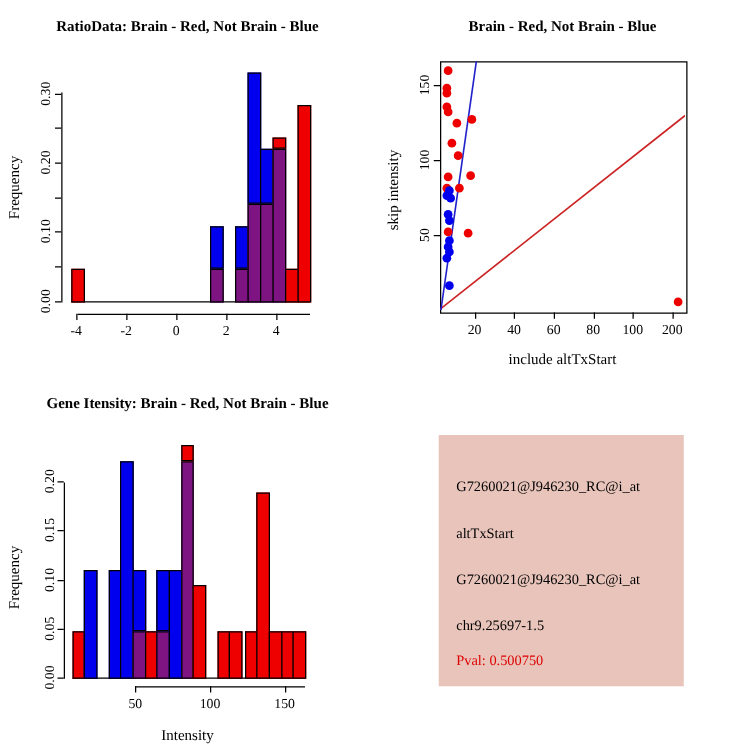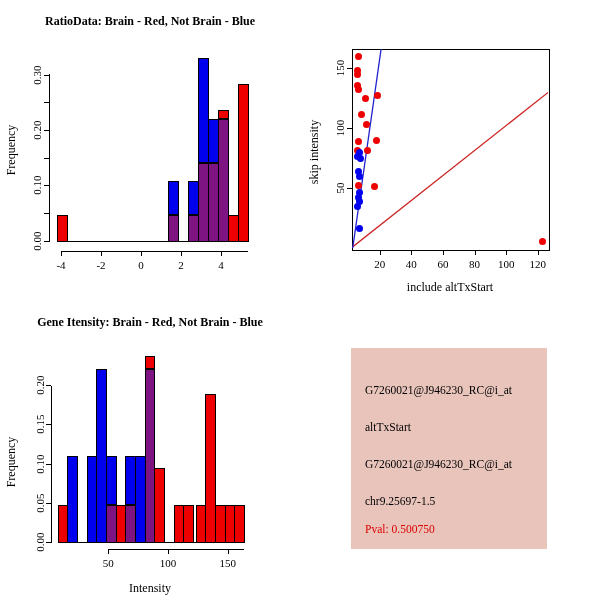--- a/index.html
+++ b/index.html
@@ -17,20 +17,21 @@
   .pt{position:absolute;width:7px;height:7px;border-radius:50%;}
   #info-panel{position:absolute;left:351px;top:348px;width:196px;height:201px;}
   .info-line{position:absolute;left:14px;font-size:11.5px;white-space:nowrap;}
 </style>
 </head>
 <body>
 
 <div id="root">
 
   <div class="title" style="left:0px;top:14px;">RatioData: Brain - Red, Not Brain - Blue</div>
+  <div class="title" style="left:300px;top:14px;">Brain - Red, Not Brain - Blue</div>
   <div class="title" style="left:0px;top:315px;">Gene Itensity: Brain - Red, Not Brain - Blue</div>
 
   <div class="xlab" style="left:300px;top:280px;">include altTxStart</div>
   <div class="xlab" style="left:0px;top:581px;">Intensity</div>
 
   <div class="ylab" style="left:-59px;top:143px;">Frequency</div>
   <div class="ylab" style="left:244px;top:145px;">skip intensity</div>
   <div class="ylab" style="left:-59px;top:455px;">Frequency</div>
 
   <div id="info-panel" style="background: rgb(232, 196, 187);">
@@ -82,21 +83,21 @@
     <div class="htick" style="left: 361.64px; top: 258px;">20</div>
     <div class="axline" style="position: absolute; left: 411.28px; top: 250px; width: 1px; height: 5px;"></div>
     <div class="htick" style="left: 393.28px; top: 258px;">40</div>
     <div class="axline" style="position: absolute; left: 442.92px; top: 250px; width: 1px; height: 5px;"></div>
     <div class="htick" style="left: 424.92px; top: 258px;">60</div>
     <div class="axline" style="position: absolute; left: 474.56px; top: 250px; width: 1px; height: 5px;"></div>
     <div class="htick" style="left: 456.56px; top: 258px;">80</div>
     <div class="axline" style="position: absolute; left: 506.2px; top: 250px; width: 1px; height: 5px;"></div>
     <div class="htick" style="left: 488.2px; top: 258px;">100</div>
     <div class="axline" style="position: absolute; left: 537.84px; top: 250px; width: 1px; height: 5px;"></div>
-    <div class="htick" style="left: 519.84px; top: 258px;">120</div>
+    <div class="htick" style="left: 519.84px; top: 258px;">200</div>
     <div class="axline" style="position: absolute; left: 347px; top: 188.15px; width: 5px; height: 1px;"></div>
     <div class="rtick" style="left: 318px; top: 182.15px;">50</div>
     <div class="axline" style="position: absolute; left: 347px; top: 128.3px; width: 5px; height: 1px;"></div>
     <div class="rtick" style="left: 318px; top: 122.3px;">100</div>
     <div class="axline" style="position: absolute; left: 347px; top: 68.45px; width: 5px; height: 1px;"></div>
     <div class="rtick" style="left: 318px; top: 62.45px;">150</div>
     <svg width="196" height="200" style="position: absolute; left: 352px; top: 49px; overflow: hidden;">
       <line x1="-0.8360000000000127" y1="199" x2="196.12300000000005" y2="43.389999999999986" stroke="#cc2222" stroke-width="1.3"></line>
       <line x1="0.7459999999999809" y1="199" x2="29.22199999999998" y2="-0.8990000000000009" stroke="#2222cc" stroke-width="1.3"></line>
     </svg>

